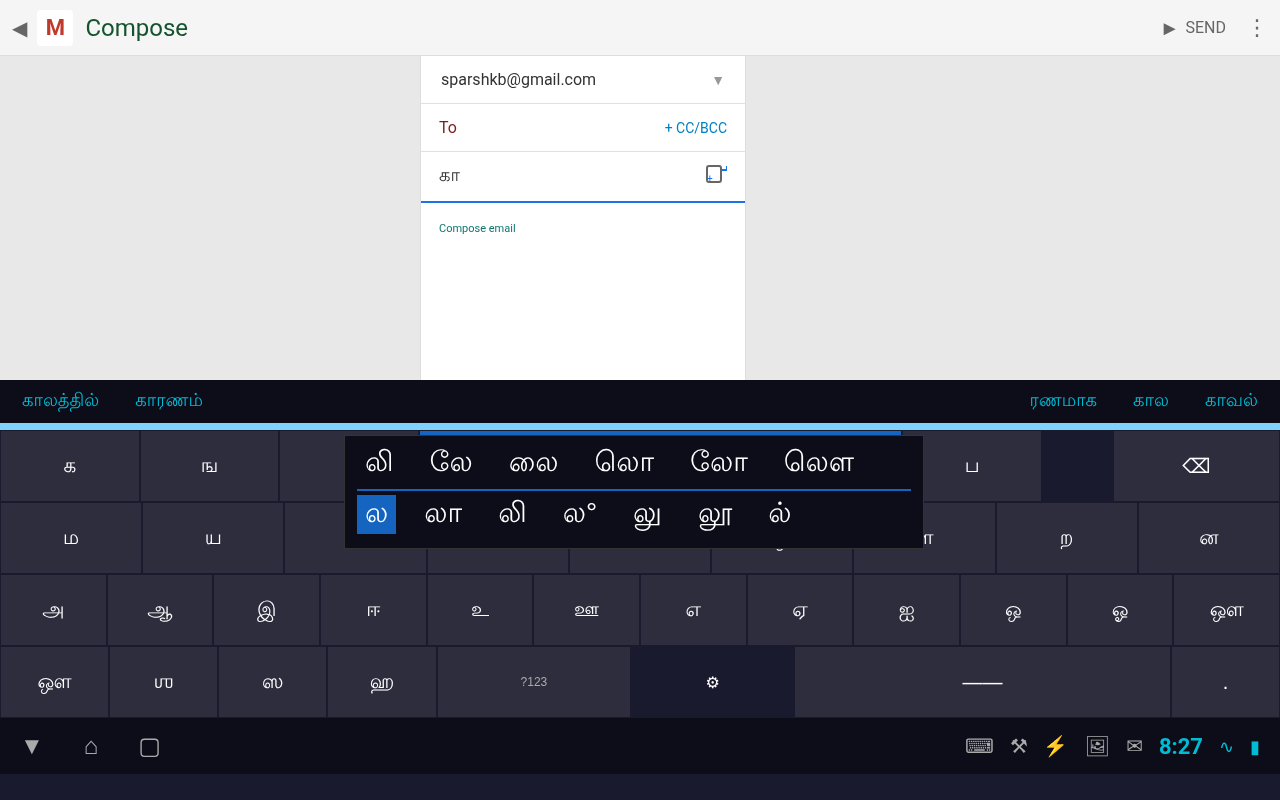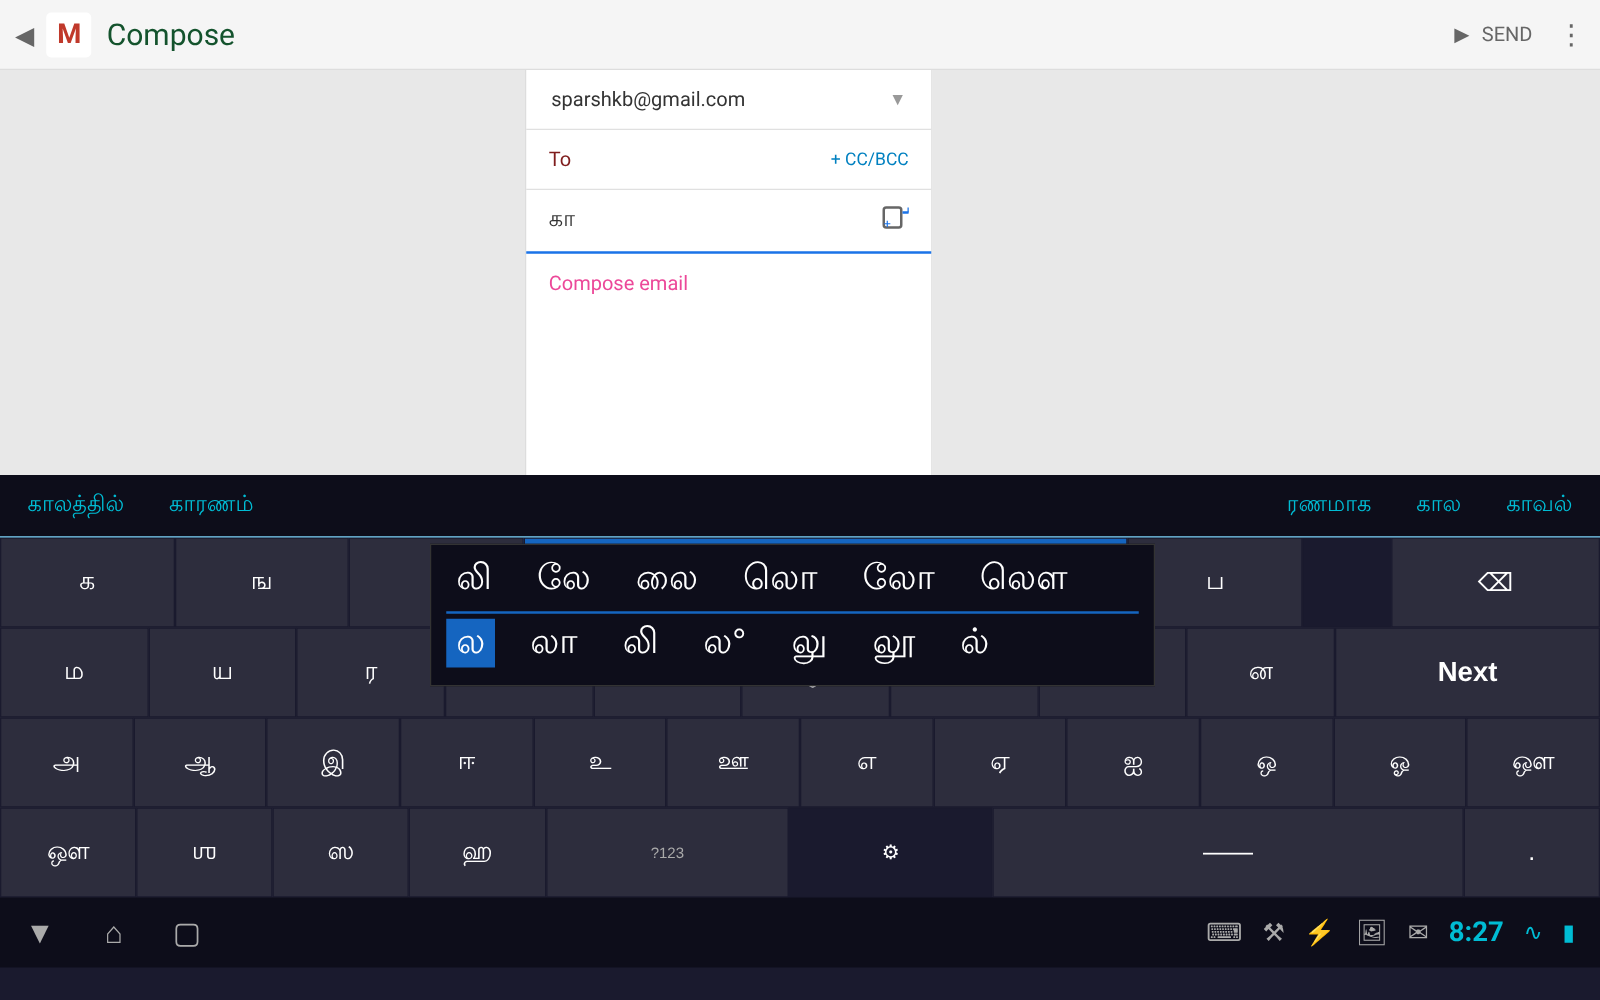--- a/index.html
+++ b/index.html
@@ -54,21 +54,21 @@
       border-bottom: 2px solid #1a73e8;
       display: flex; align-items: center;
     }
     .subject-input { font-size: 16px; color: #333; flex: 1; border: none; outline: none; }
     .attach-icon { color: #666; font-size: 20px; cursor: pointer; }
 
     .body-row {
       padding: 14px 18px;
       min-height: 60px;
     }
-    .body-placeholder { font-size: 16px; color: #ec4899; }
+    .body-placeholder { font-size: 11px; color: #0f766e; }
 
     
     #autocomplete-bar {
       background: #1a1a2e;
       height: 52px;
       display: flex; align-items: center;
       padding: 0 4px;
       overflow: hidden;
       position: relative;
     }
@@ -219,21 +219,21 @@
         <span class="body-placeholder">Compose email</span>
       </div>
     </div>
 
     <div style="flex:1; background:#e8e8e8;"></div>
   </div>
 </div>
 
 <div id="keyboard-area">
 
-  <div id="autocomplete-bar" style="height:50px; background:#0d0d1a; display:flex; align-items:center; padding: 0 4px; border-bottom:1px solid #7dd3fc;">
+  <div id="autocomplete-bar" style="height:50px; background:#0d0d1a; display:flex; align-items:center; padding: 0 4px; border-bottom:7px solid #7dd3fc;">
     <span class="ac-word">காலத்தில்</span>
     <span class="ac-word">காரணம்</span>
     <div style="flex:1;"></div>
     <span class="ac-word">ரணமாக</span>
     <span class="ac-word">கால</span>
     <span class="ac-word">காவல்</span>
   </div>
 
   <div id="suggestion-popup">
     <div class="popup-row">
@@ -270,21 +270,20 @@
   <div class="kb-row" style="height:72px;">
     <div class="kb-key">ம</div>
     <div class="kb-key">ய</div>
     <div class="kb-key">ர</div>
     <div class="kb-key">ல</div>
     <div class="kb-key">வ</div>
     <div class="kb-key">ழ</div>
     <div class="kb-key">ள</div>
     <div class="kb-key">ற</div>
     <div class="kb-key">ன</div>
-    <div class="kb-key next-key" style="flex:1.8; font-weight:bold; font-size:22px;">Next</div>
   </div>
 
   <div class="kb-row" style="height:72px;">
     <div class="kb-key">அ</div>
     <div class="kb-key">ஆ</div>
     <div class="kb-key">இ</div>
     <div class="kb-key">ஈ</div>
     <div class="kb-key">உ</div>
     <div class="kb-key">ஊ</div>
     <div class="kb-key">எ</div>

